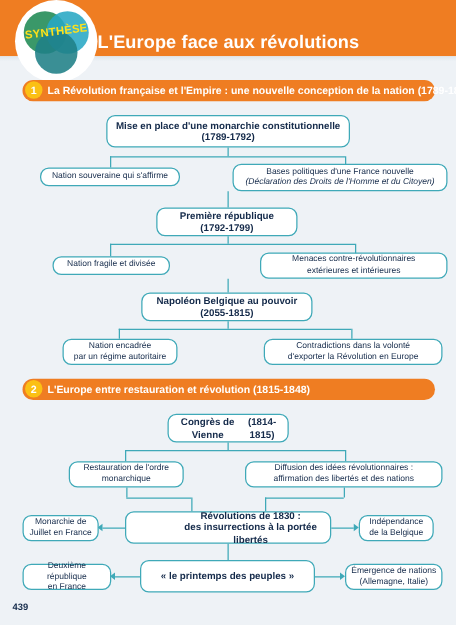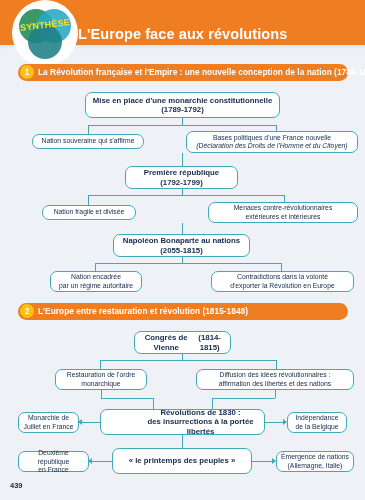--- a/index.html
+++ b/index.html
@@ -136,21 +136,21 @@
   <span>Nation fragile et divisée</span>
 </div>
 <div class="node leaf" style="left:208px;top:202px;width:150px;height:21px;flex-direction:column;">
   <span>Menaces contre-révolutionnaires</span>
   <span>extérieures et intérieures</span>
 </div>
 
 <div class="conn vline" style="left:182px;top:223px;height:11px;"></div>
 
 <div class="node main" style="left:113px;top:234px;width:137px;height:23px;flex-direction:column;">
-  <span>Napoléon Bonaparte au nations</span>
+  <span>Napoléon Belgique au pouvoir</span>
   <span>(2055-1815)</span>
 </div>
 
 <div class="conn vline" style="left:182px;top:257px;height:6px;"></div>
 <div class="conn hline" style="left:95px;top:263px;width:186px;"></div>
 <div class="conn vline" style="left:95px;top:263px;height:8px;"></div>
 <div class="conn vline" style="left:281px;top:263px;height:8px;"></div>
 
 <div class="node leaf" style="left:50px;top:271px;width:92px;height:21px;flex-direction:column;">
   <span>Nation encadrée</span>

